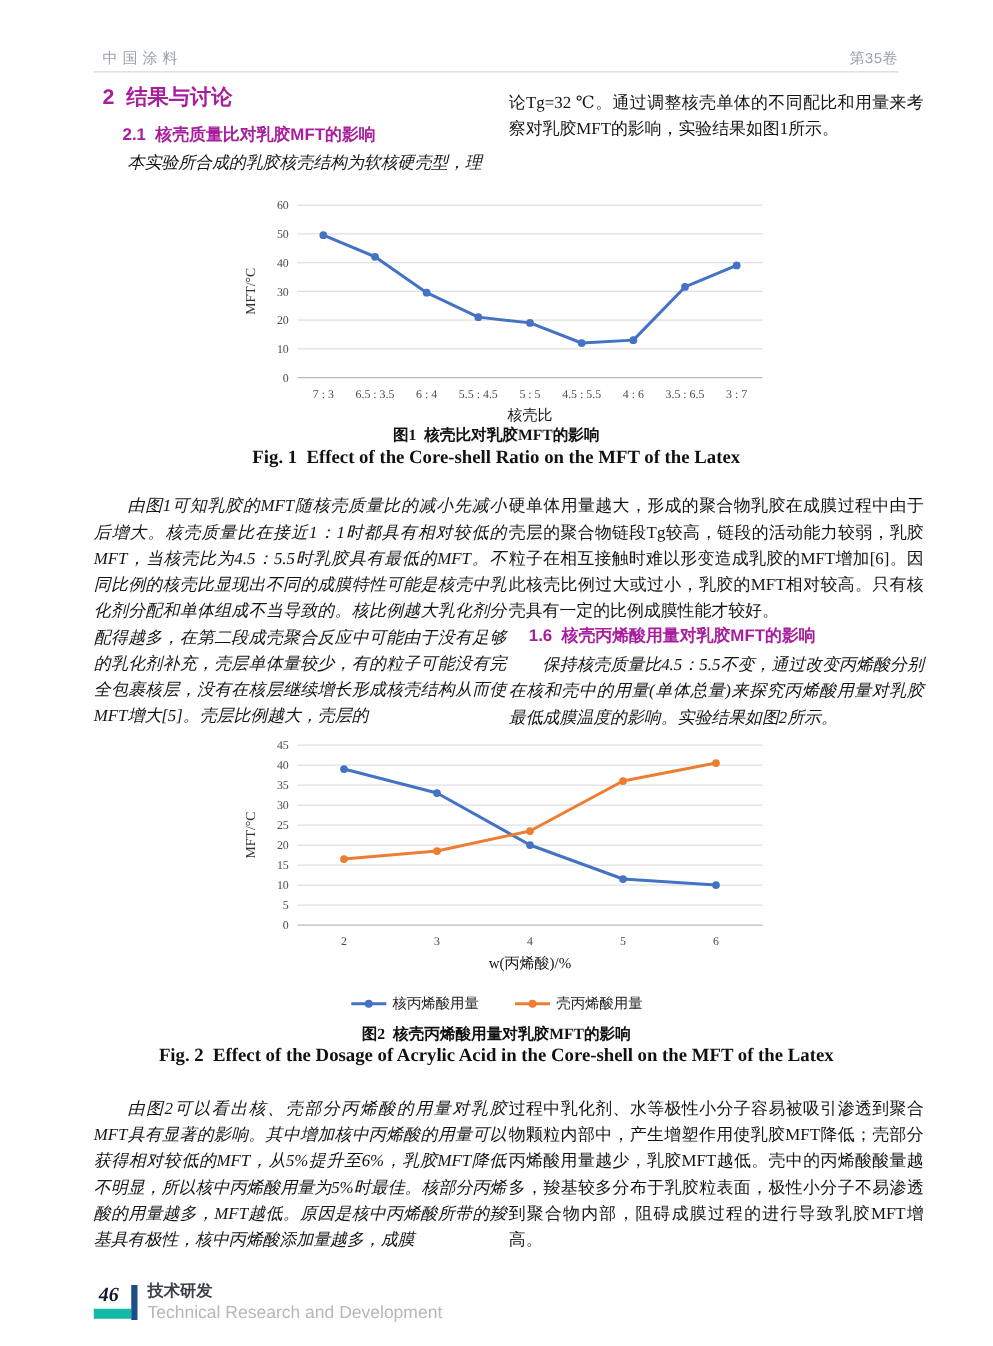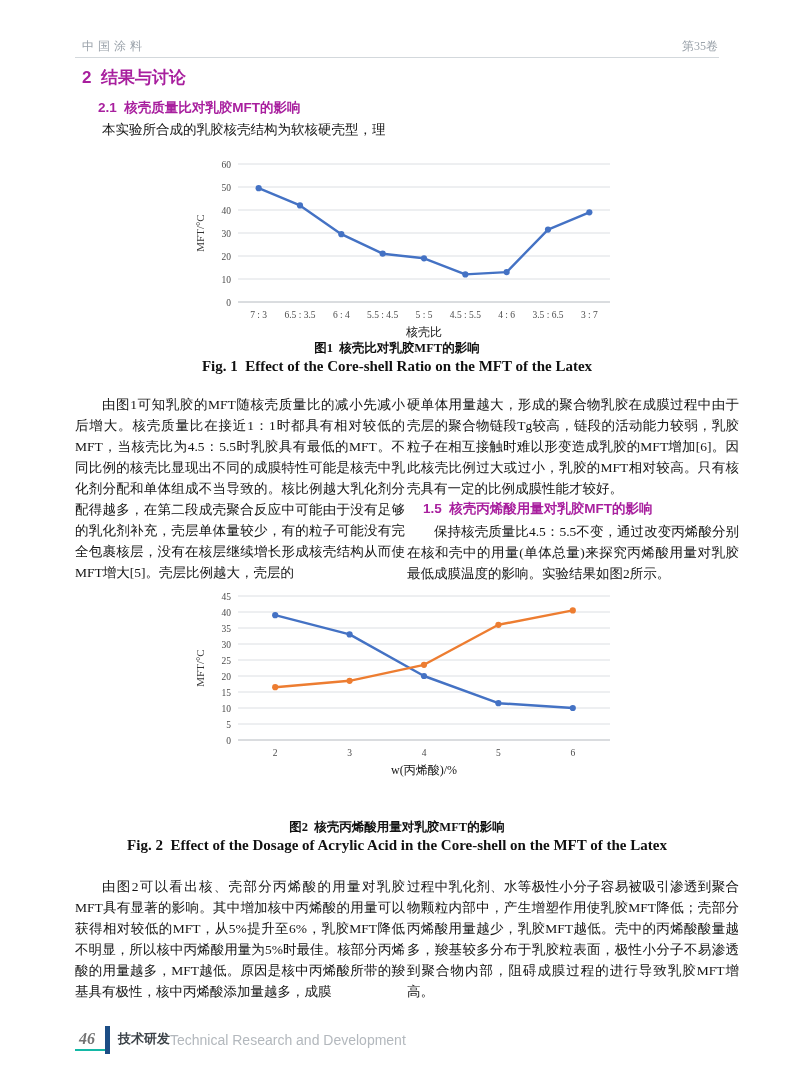--- a/index.html
+++ b/index.html
@@ -2,66 +2,67 @@
 <html lang="zh"><head>
 <meta charset="utf-8">
 <style>
   html,body{margin:0;padding:0;background:#ffffff;}
   .page{position:relative;width:794px;height:1059px;background:#ffffff;overflow:hidden;
         font-family:"Liberation Serif","DejaVu Serif",serif;color:#1c1c1c;}
   
   .hdr-journal{position:absolute;left:82px;top:38px;font-size:12px;letter-spacing:4px;color:#9aa2aa;
                font-family:"Liberation Sans",sans-serif;}
   .hdr-volume{position:absolute;right:76px;top:38px;font-size:12px;color:#9aa2aa;
-              font-family:Liberation Serif, serif;}
+              font-family:Liberation Mono, monospace;}
   .hdr-rule{position:absolute;left:75px;right:75px;top:57px;border-top:1px solid #d3d8dc;}
   
   .h2{position:absolute;left:82px;top:66px;font-family:Liberation Sans, sans-serif;
       font-weight:bold;font-size:17px;color:#a81f9e;white-space:pre-wrap;}
   .h3{font-family:"Liberation Sans",sans-serif;font-weight:bold;font-size:13.5px;color:#a81f9e;white-space:pre-wrap;margin-left:16px;}
   .h3.abs{position:absolute;left:82px;top:99px;}
   
   .col{position:absolute;font-size:13.5px;line-height:21px;text-align:justify;color:#141414;}
-  .indent{text-indent:2em;}
+  .indent{text-indent:2em;font-style:italic;}
   .leftcol{left:75px;width:330px;}
   .rightcol{left:407px;width:332px;}
   
   .chart-svg{position:absolute;}
   .tick{font:9.5px "Liberation Serif",serif;fill:#4a4a4a;}
   .axis-label{font:11px "Liberation Serif",serif;fill:#333;}
   .axis-title{font:12px "Liberation Serif",serif;fill:#141414;}
   
   .cap{position:absolute;left:75px;width:644px;text-align:center;white-space:pre-wrap;}
   .cap-cn{font-family:Liberation Serif, serif;font-weight:bold;font-size:12.5px;color:#111;}
   .cap-en{font-family:"Liberation Serif",serif;font-weight:bold;font-size:15px;color:#111;}
   
   .legend{position:absolute;left:75px;width:644px;top:795px;display:flex;justify-content:center;gap:28px;}
   .legend-item{display:inline-flex;align-items:center;gap:4px;font-size:11.5px;color:#222;
                font-family:"Liberation Sans",sans-serif;}
   
   .footer{position:absolute;left:75px;top:1026px;display:flex;align-items:center;}
   .pageno{font-family:"Liberation Serif",serif;font-style:italic;font-weight:bold;font-size:16px;
-          color:#737373;border-bottom:2px solid #14b8a6;padding:0 10px 1px 4px;}
+          color:#0f172a;border-bottom:8px solid #14b8a6;padding:0 10px 1px 4px;}
   .footer-bar{width:5px;height:28px;background:#1c4d85;margin-right:8px;}
-  .dept{display:flex;flex-direction:row;line-height:1.15;}
+  .dept{display:flex;flex-direction:column;line-height:1.15;}
   .dept-cn{font-family:"Liberation Sans",sans-serif;font-weight:bold;font-size:13px;color:#3c4248;}
   .dept-en{font-family:"Liberation Sans",sans-serif;font-size:14px;color:#b3b8bd;}
 </style>
 </head>
 <body>
 
 <div class="page">
 
   <div class="hdr-journal">中国涂料</div>
   <div class="hdr-volume">第35卷</div>
   <div class="hdr-rule"></div>
 
   <div class="h2">2  结果与讨论</div>
   <div class="h3 abs">2.1  核壳质量比对乳胶MFT的影响</div>
   <div class="col leftcol indent" style="top:119px;">本实验所合成的乳胶核壳结构为软核硬壳型，理</div>
+  <div class="col rightcol" style="top:71px;">论Tg=32 ℃。通过调整核壳单体的不同配比和用量来考察对乳胶MFT的影响，实验结果如图1所示。</div>
 
   <svg class="chart-svg" style="left:192px;top:150px;" width="430" height="192">
       <line x1="46" x2="418" y1="152" y2="152" stroke="#b5bac0" stroke-width="1"></line>
       <text x="39" y="155.5" text-anchor="end" class="tick">0</text>
       <line x1="46" x2="418" y1="129" y2="129" stroke="#dcdfe3" stroke-width="1"></line>
       <text x="39" y="132.5" text-anchor="end" class="tick">10</text>
       <line x1="46" x2="418" y1="106" y2="106" stroke="#dcdfe3" stroke-width="1"></line>
       <text x="39" y="109.5" text-anchor="end" class="tick">20</text>
       <line x1="46" x2="418" y1="83" y2="83" stroke="#dcdfe3" stroke-width="1"></line>
       <text x="39" y="86.5" text-anchor="end" class="tick">30</text>
@@ -91,21 +92,21 @@
       <circle cx="273.33333333333337" cy="124.4" r="3.1" fill="#4472C4"></circle>
       <circle cx="314.6666666666667" cy="122.1" r="3.1" fill="#4472C4"></circle>
       <circle cx="356" cy="79.55" r="3.1" fill="#4472C4"></circle>
       <circle cx="397.3333333333333" cy="62.3" r="3.1" fill="#4472C4"></circle>
     </svg>
   <div class="cap cap-cn" style="top:340px;">图1  核壳比对乳胶MFT的影响</div>
   <div class="cap cap-en" style="top:358px;">Fig. 1  Effect of the Core-shell Ratio on the MFT of the Latex</div>
 
   <div class="col leftcol indent" style="top:394px;">由图1可知乳胶的MFT随核壳质量比的减小先减小后增大。核壳质量比在接近1：1时都具有相对较低的MFT，当核壳比为4.5：5.5时乳胶具有最低的MFT。不同比例的核壳比显现出不同的成膜特性可能是核壳中乳化剂分配和单体组成不当导致的。核比例越大乳化剂分配得越多，在第二段成壳聚合反应中可能由于没有足够的乳化剂补充，壳层单体量较少，有的粒子可能没有完全包裹核层，没有在核层继续增长形成核壳结构从而使MFT增大[5]。壳层比例越大，壳层的</div>
   <div class="col rightcol" style="top:394px;">硬单体用量越大，形成的聚合物乳胶在成膜过程中由于壳层的聚合物链段Tg较高，链段的活动能力较弱，乳胶粒子在相互接触时难以形变造成乳胶的MFT增加[6]。因此核壳比例过大或过小，乳胶的MFT相对较高。只有核壳具有一定的比例成膜性能才较好。</div>
-  <div class="h3" style="position:absolute;left:407px;top:500px;">1.5  核壳丙烯酸用量对乳胶MFT的影响</div>
+  <div class="h3" style="position:absolute;left:407px;top:500px;">1.6  核壳丙烯酸用量对乳胶MFT的影响</div>
   <div class="col rightcol indent" style="top:521px;">保持核壳质量比4.5：5.5不变，通过改变丙烯酸分别在核和壳中的用量(单体总量)来探究丙烯酸用量对乳胶最低成膜温度的影响。实验结果如图2所示。</div>
 
   <svg class="chart-svg" style="left:192px;top:582px;" width="430" height="198">
       <line x1="46" x2="418" y1="158" y2="158" stroke="#b5bac0" stroke-width="1"></line>
       <text x="39" y="161.5" text-anchor="end" class="tick">0</text>
       <line x1="46" x2="418" y1="142" y2="142" stroke="#dcdfe3" stroke-width="1"></line>
       <text x="39" y="145.5" text-anchor="end" class="tick">5</text>
       <line x1="46" x2="418" y1="126" y2="126" stroke="#dcdfe3" stroke-width="1"></line>
       <text x="39" y="129.5" text-anchor="end" class="tick">10</text>
       <line x1="46" x2="418" y1="110" y2="110" stroke="#dcdfe3" stroke-width="1"></line>
@@ -135,20 +136,36 @@
       <circle cx="232" cy="94" r="3.1" fill="#4472C4"></circle>
       <circle cx="306.4" cy="121.2" r="3.1" fill="#4472C4"></circle>
       <circle cx="380.8" cy="126" r="3.1" fill="#4472C4"></circle>
       <polyline points="83.2,105.2 157.6,98.80000000000001 232,82.8 306.4,42.8 380.8,28.400000000000006" fill="none" stroke="#ED7D31" stroke-width="2.4" stroke-linejoin="round" stroke-linecap="round"></polyline>
       <circle cx="83.2" cy="105.2" r="3.1" fill="#ED7D31"></circle>
       <circle cx="157.6" cy="98.80000000000001" r="3.1" fill="#ED7D31"></circle>
       <circle cx="232" cy="82.8" r="3.1" fill="#ED7D31"></circle>
       <circle cx="306.4" cy="42.8" r="3.1" fill="#ED7D31"></circle>
       <circle cx="380.8" cy="28.400000000000006" r="3.1" fill="#ED7D31"></circle>
     </svg>
+  <div class="legend">
+      <span class="legend-item">
+        <svg width="30" height="10">
+          <line x1="1" y1="5" x2="29" y2="5" stroke="#4472C4" stroke-width="2.4"></line>
+          <circle cx="15" cy="5" r="3.2" fill="#4472C4"></circle>
+        </svg>
+        <span>核丙烯酸用量</span>
+      </span>
+      <span class="legend-item">
+        <svg width="30" height="10">
+          <line x1="1" y1="5" x2="29" y2="5" stroke="#ED7D31" stroke-width="2.4"></line>
+          <circle cx="15" cy="5" r="3.2" fill="#ED7D31"></circle>
+        </svg>
+        <span>壳丙烯酸用量</span>
+      </span>
+    </div>
   <div class="cap cap-cn" style="top:819px;">图2  核壳丙烯酸用量对乳胶MFT的影响</div>
   <div class="cap cap-en" style="top:837px;">Fig. 2  Effect of the Dosage of Acrylic Acid in the Core-shell on the MFT of the Latex</div>
 
   <div class="col leftcol indent" style="top:876px;">由图2可以看出核、壳部分丙烯酸的用量对乳胶MFT具有显著的影响。其中增加核中丙烯酸的用量可以获得相对较低的MFT，从5%提升至6%，乳胶MFT降低不明显，所以核中丙烯酸用量为5%时最佳。核部分丙烯酸的用量越多，MFT越低。原因是核中丙烯酸所带的羧基具有极性，核中丙烯酸添加量越多，成膜</div>
   <div class="col rightcol" style="top:876px;">过程中乳化剂、水等极性小分子容易被吸引渗透到聚合物颗粒内部中，产生增塑作用使乳胶MFT降低；壳部分丙烯酸用量越少，乳胶MFT越低。壳中的丙烯酸酸量越多，羧基较多分布于乳胶粒表面，极性小分子不易渗透到聚合物内部，阻碍成膜过程的进行导致乳胶MFT增高。</div>
 
   <div class="footer">
     <span class="pageno">46</span>
     <span class="footer-bar"></span>
     <span class="dept">

